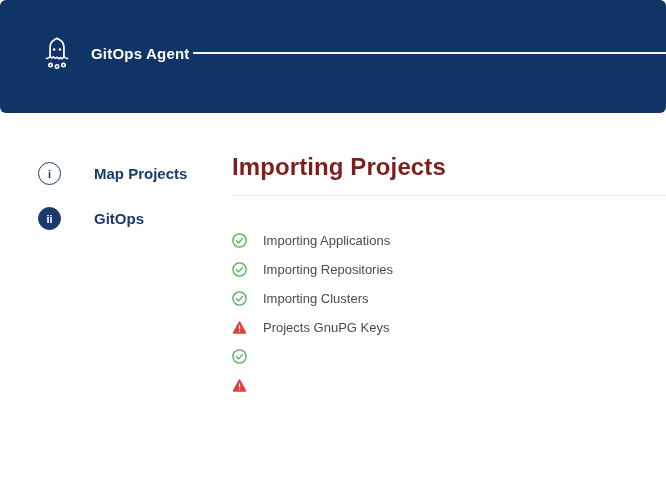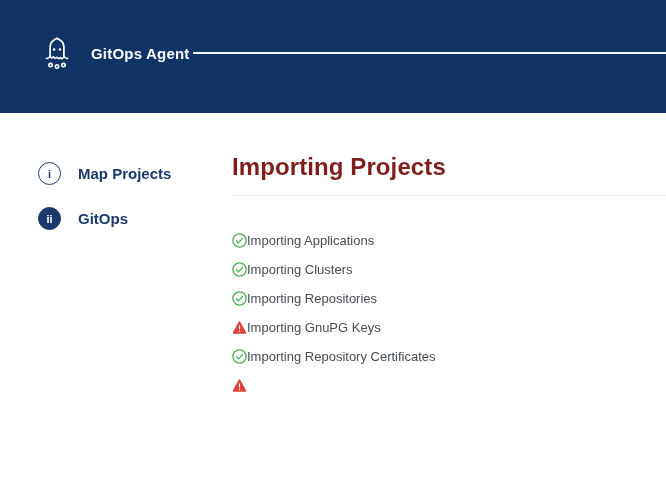--- a/index.html
+++ b/index.html
@@ -16,20 +16,21 @@
     --text-dark: #464c52;
     --divider: #ebedef;
   }
 
   
   .header {
     position: absolute;
     top: 0; left: 0; right: 0;
     height: 113px;
     background: var(--header-bg);
+    border-radius: 6px;
   }
   .brand {
     position: absolute;
     left: 38px; top: 33px;
     display: flex;
     align-items: center;
   }
   .logo {
     width: 38px; height: 40px;
     display: inline-block;
@@ -78,21 +79,21 @@
     border: 1.5px solid var(--navy);
     color: var(--navy);
     background: transparent;
   }
   .step-circle.filled {
     background: var(--navy);
     color: #ffffff;
     border: 1.5px solid var(--navy);
   }
   .step-label {
-    margin-left: 17px;
+    margin-left: 33px;
     color: var(--navy);
     font-size: 15px;
     font-weight: 600;
     white-space: nowrap;
   }
 
   
   .main {
     position: absolute;
     left: 232px; top: 153px; right: 0;
@@ -118,20 +119,21 @@
     display: flex;
     align-items: center;
     height: 29px;
   }
   .status-icon {
     width: 15px; height: 15px;
     flex: 0 0 auto;
     display: inline-flex;
   }
   .status-label {
+    margin-left: 16px;
     font-size: 13px;
     color: var(--text-dark);
     white-space: nowrap;
   }
 </style>
 </head>
 <body style="--header-bg: #113467; --navy: #1b3a6b; --success: #4caf50; --error: #e0403c; --text-dark: #464c52; --divider: #ebedef;">
 
 <div class="header">
   <div class="brand">
@@ -182,49 +184,48 @@
         </span>
         <span class="status-label">Importing Applications</span>
       </div>
       <div class="status-row">
         <span class="status-icon">
           <svg viewBox="0 0 15 15" width="15" height="15" fill="none">
             <circle cx="7.5" cy="7.5" r="6.6" stroke="#4caf50" stroke-width="1.3"></circle>
             <path d="M4.5 7.8 L6.6 9.9 L10.6 5.4" stroke="#4caf50" stroke-width="1.3" stroke-linecap="round" stroke-linejoin="round"></path>
           </svg>
         </span>
+        <span class="status-label">Importing Repositories</span>
+      </div>
+      <div class="status-row">
+        <span class="status-icon">
+          <svg viewBox="0 0 15 15" width="15" height="15" fill="none">
+            <circle cx="7.5" cy="7.5" r="6.6" stroke="#4caf50" stroke-width="1.3"></circle>
+            <path d="M4.5 7.8 L6.6 9.9 L10.6 5.4" stroke="#4caf50" stroke-width="1.3" stroke-linecap="round" stroke-linejoin="round"></path>
+          </svg>
+        </span>
         <span class="status-label">Importing Clusters</span>
-      </div>
-      <div class="status-row">
-        <span class="status-icon">
-          <svg viewBox="0 0 15 15" width="15" height="15" fill="none">
-            <circle cx="7.5" cy="7.5" r="6.6" stroke="#4caf50" stroke-width="1.3"></circle>
-            <path d="M4.5 7.8 L6.6 9.9 L10.6 5.4" stroke="#4caf50" stroke-width="1.3" stroke-linecap="round" stroke-linejoin="round"></path>
-          </svg>
-        </span>
-        <span class="status-label">Importing Repositories</span>
       </div>
       <div class="status-row">
         <span class="status-icon">
           <svg viewBox="0 0 15 15" width="15" height="15">
             <path d="M6.6 1.9 a1.05 1.05 0 0 1 1.8 0 L14 12.2 a1.05 1.05 0 0 1 -0.9 1.6 H1.9 a1.05 1.05 0 0 1 -0.9 -1.6 Z" fill="#e0403c"></path>
             <rect x="6.9" y="5.2" width="1.2" height="4.2" rx="0.6" fill="#ffffff"></rect>
             <circle cx="7.5" cy="11.2" r="0.75" fill="#ffffff"></circle>
           </svg>
         </span>
-        <span class="status-label">Importing GnuPG Keys</span>
-      </div>
-      <div class="status-row">
-        <span class="status-icon">
-          <svg viewBox="0 0 15 15" width="15" height="15" fill="none">
-            <circle cx="7.5" cy="7.5" r="6.6" stroke="#4caf50" stroke-width="1.3"></circle>
-            <path d="M4.5 7.8 L6.6 9.9 L10.6 5.4" stroke="#4caf50" stroke-width="1.3" stroke-linecap="round" stroke-linejoin="round"></path>
-          </svg>
-        </span>
-        <span class="status-label">Importing Repository Certificates</span>
+        <span class="status-label">Projects GnuPG Keys</span>
+      </div>
+      <div class="status-row">
+        <span class="status-icon">
+          <svg viewBox="0 0 15 15" width="15" height="15" fill="none">
+            <circle cx="7.5" cy="7.5" r="6.6" stroke="#4caf50" stroke-width="1.3"></circle>
+            <path d="M4.5 7.8 L6.6 9.9 L10.6 5.4" stroke="#4caf50" stroke-width="1.3" stroke-linecap="round" stroke-linejoin="round"></path>
+          </svg>
+        </span>
       </div>
       <div class="status-row">
         <span class="status-icon">
           <svg viewBox="0 0 15 15" width="15" height="15">
             <path d="M6.6 1.9 a1.05 1.05 0 0 1 1.8 0 L14 12.2 a1.05 1.05 0 0 1 -0.9 1.6 H1.9 a1.05 1.05 0 0 1 -0.9 -1.6 Z" fill="#e0403c"></path>
             <rect x="6.9" y="5.2" width="1.2" height="4.2" rx="0.6" fill="#ffffff"></rect>
             <circle cx="7.5" cy="11.2" r="0.75" fill="#ffffff"></circle>
           </svg>
         </span>
       </div>

